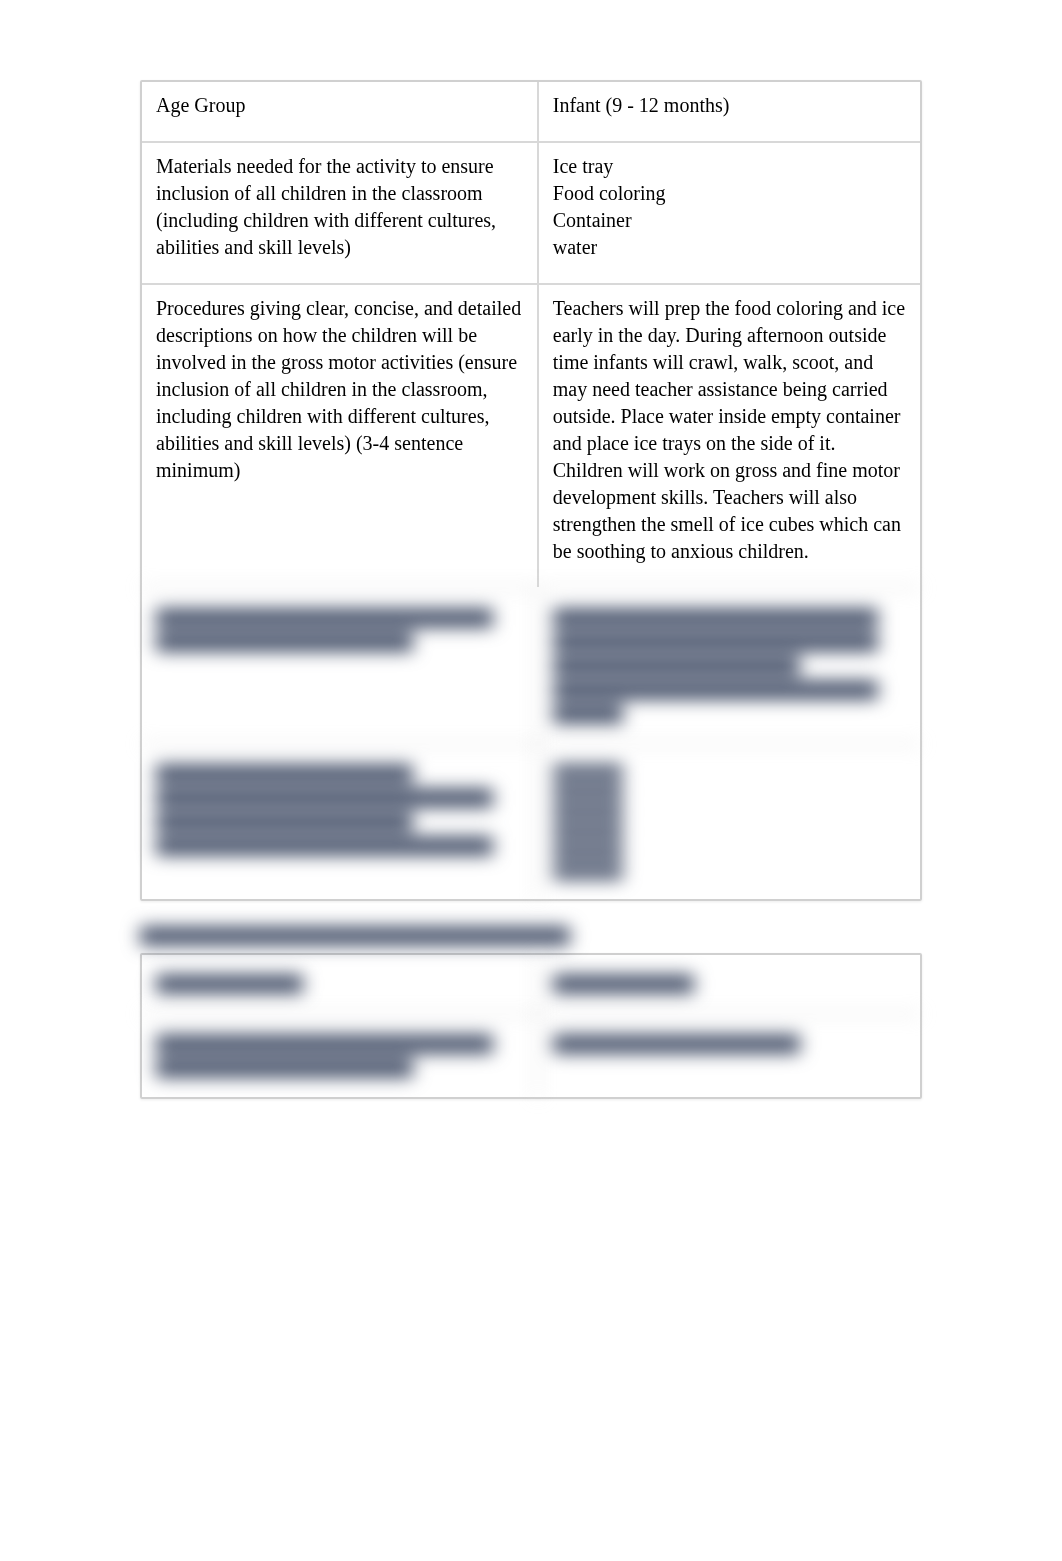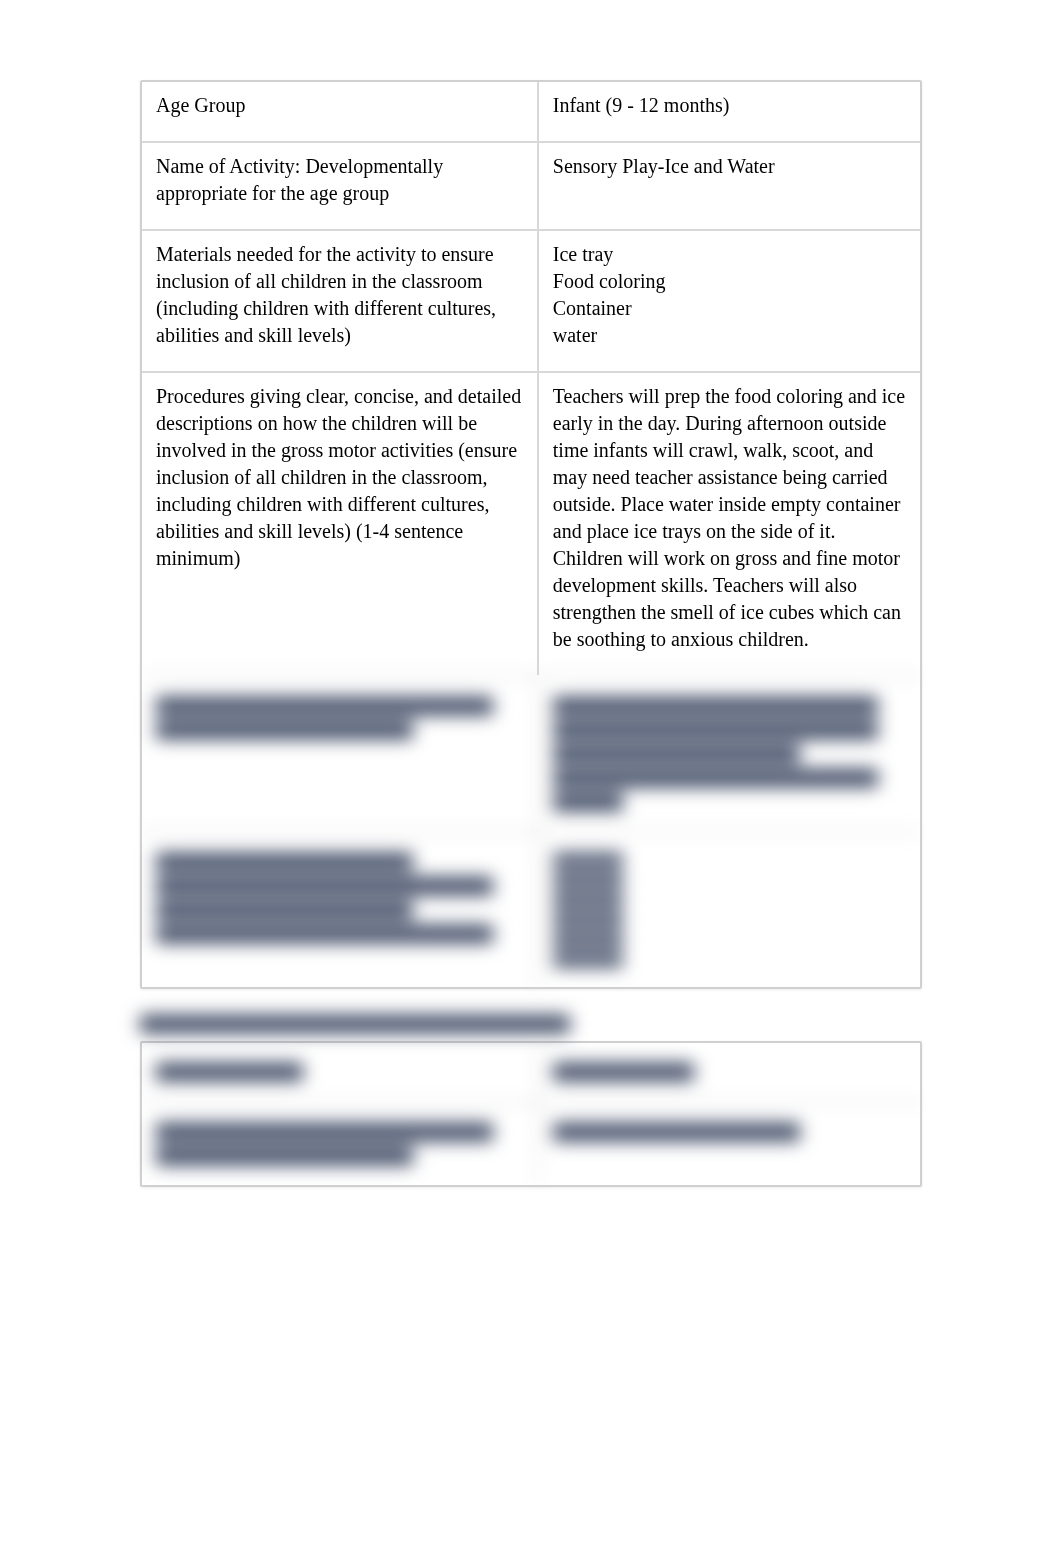--- a/index.html
+++ b/index.html
@@ -76,32 +76,28 @@
 
 <div class="page">
 
   <table>
     <tbody>
         <tr>
       <td class="left">Age Group</td>
       <td class="right">Infant (9 - 12 months)</td>
     </tr>
     <tr>
-      <td class="left">Name of Activity:  Developmentally appropriate for the age group</td>
-      <td class="right">Sensory Play-Ice and Water</td>
-    </tr>
-    <tr>
       <td class="left">Materials needed for the activity    to ensure inclusion of all children in the classroom (including children with different cultures, abilities and skill levels)</td>
       <td class="right" style="white-space:pre-line;margin-top:32px;">Ice tray
 Food coloring
 Container
 water</td>
     </tr>
     <tr>
-      <td class="left">Procedures   giving clear, concise, and detailed descriptions on how the children will be involved in the gross motor activities (ensure inclusion of all children in the classroom, including children with different cultures, abilities and skill levels) (1-4 sentence minimum)</td>
+      <td class="left">Procedures   giving clear, concise, and detailed descriptions on how the children will be involved in the gross motor activities (ensure inclusion of all children in the classroom, including children with different cultures, abilities and skill levels) (3-4 sentence minimum)</td>
       <td class="right">Teachers will prep the food coloring and ice early in the day. During afternoon outside time infants will crawl, walk, scoot, and may need teacher assistance being carried outside. Place water inside empty container and place ice trays on the side of it. Children will work on gross and fine motor development skills. Teachers will also strengthen the smell of ice cubes which can be soothing to anxious children.</td>
     </tr>
 
     <tr class="blur-row">
       <td class="left">
         <div class="blur-line long"></div>
         <div class="blur-line med"></div>
       </td>
       <td class="right">
         <div class="blur-line long"></div>

